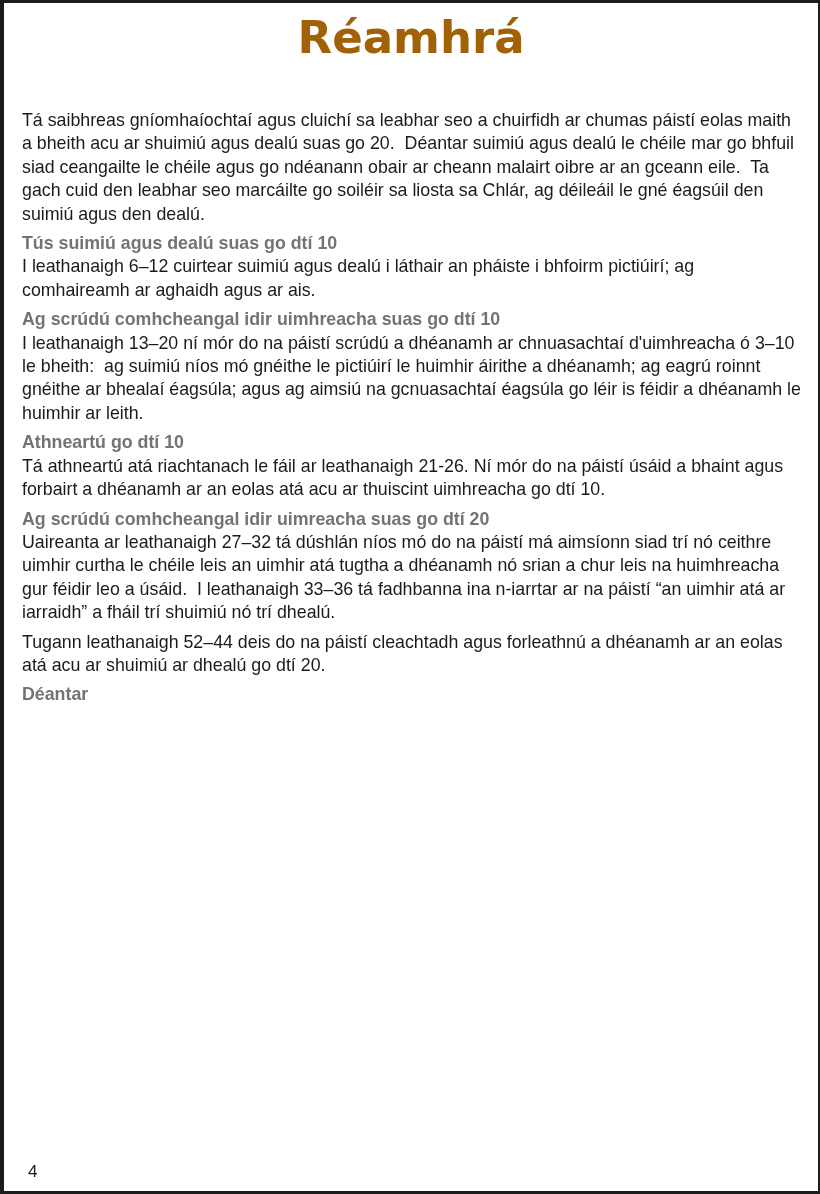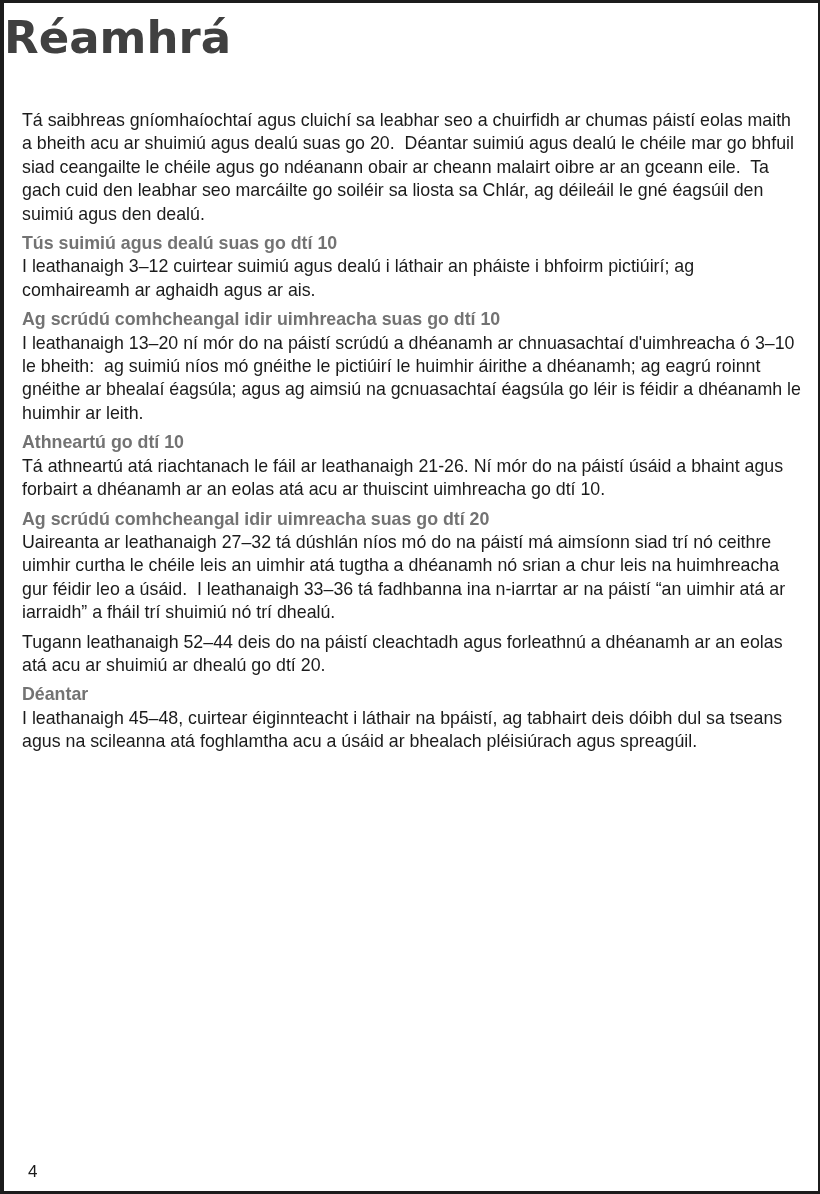--- a/index.html
+++ b/index.html
@@ -15,26 +15,27 @@
     background: #ffffff;
     border-top: 3px solid #1c1c1c;
     border-right: 2px solid #1c1c1c;
     border-bottom: 3px solid #1c1c1c;
     border-left: 4px solid #1c1c1c;
     overflow: hidden;
     color: #1b1b1b;
   }
   .title {
     margin: 8px 0 0 0;
+    text-align: center;
     font-family: "DejaVu Sans", sans-serif;
     font-weight: 700;
     font-size: 45px;
     line-height: 1.2;
     letter-spacing: 0px;
-    color: #404040;
+    color: #a16207;
   }
   .content {
     margin-top: 44px;
     padding: 0 14px 0 18px;
     font-family: "Liberation Sans", "DejaVu Sans", sans-serif;
     font-size: 17.8px;
     line-height: 23.4px;
     color: #1b1b1b;
   }
   .content p {
@@ -66,21 +67,21 @@
 <div class="page">
 
   <h1 class="title">Réamhrá</h1>
 
   <div class="content">
 
     <p>Tá saibhreas gníomhaíochtaí agus cluichí sa leabhar seo a chuirfidh ar chumas páistí eolas maith a bheith acu ar shuimiú agus dealú suas go 20.  Déantar suimiú agus dealú le chéile mar go bhfuil siad ceangailte le chéile agus go ndéanann obair ar cheann malairt oibre ar an gceann eile.  Ta gach cuid den leabhar seo marcáilte go soiléir sa liosta sa Chlár, ag déileáil le gné éagsúil den suimiú agus den dealú.</p>
 
     <div class="section">
       <h2>Tús suimiú agus dealú suas go dtí 10</h2>
-      <p>I leathanaigh 3–12 cuirtear suimiú agus dealú i láthair an pháiste i bhfoirm pictiúirí; ag comhaireamh ar aghaidh agus ar ais.</p>
+      <p>I leathanaigh 6–12 cuirtear suimiú agus dealú i láthair an pháiste i bhfoirm pictiúirí; ag comhaireamh ar aghaidh agus ar ais.</p>
     </div>
 
     <div class="section">
       <h2>Ag scrúdú comhcheangal idir uimhreacha suas go dtí 10</h2>
       <p>I leathanaigh 13–20 ní mór do na páistí scrúdú a dhéanamh ar chnuasachtaí d'uimhreacha ó 3–10 le bheith:  ag suimiú níos mó gnéithe le pictiúirí le huimhir áirithe a dhéanamh; ag eagrú roinnt gnéithe ar bhealaí éagsúla; agus ag aimsiú na gcnuasachtaí éagsúla go léir is féidir a dhéanamh le huimhir ar leith.</p>
     </div>
 
     <div class="section">
       <h2>Athneartú go dtí 10</h2>
       <p>Tá athneartú atá riachtanach le fáil ar leathanaigh 21-26. Ní mór do na páistí úsáid a bhaint agus forbairt a dhéanamh ar an eolas atá acu ar thuiscint uimhreacha go dtí 10.</p>
@@ -90,20 +91,19 @@
       <h2>Ag scrúdú comhcheangal idir uimreacha suas go dtí 20</h2>
       <p>Uaireanta ar leathanaigh 27–32 tá dúshlán níos mó do na páistí má aimsíonn siad trí nó ceithre uimhir curtha le chéile leis an uimhir atá tugtha a dhéanamh nó srian a chur leis na huimhreacha gur féidir leo a úsáid.  I leathanaigh 33–36 tá fadhbanna ina n-iarrtar ar na páistí “an uimhir atá ar iarraidh” a fháil trí shuimiú nó trí dhealú.</p>
     </div>
 
     <div class="section">
       <p>Tugann leathanaigh 52–44 deis do na páistí cleachtadh agus forleathnú a dhéanamh ar an eolas atá acu ar shuimiú ar dhealú go dtí 20.</p>
     </div>
 
     <div class="section">
       <h2>Déantar</h2>
-      <p>I leathanaigh 45–48, cuirtear éiginnteacht i láthair na bpáistí, ag tabhairt deis dóibh dul sa tseans agus na scileanna atá foghlamtha acu a úsáid ar bhealach pléisiúrach agus spreagúil.</p>
     </div>
 
   </div>
 
   <div class="page-number">4</div>
 
 </div>
 
 </body></html>

